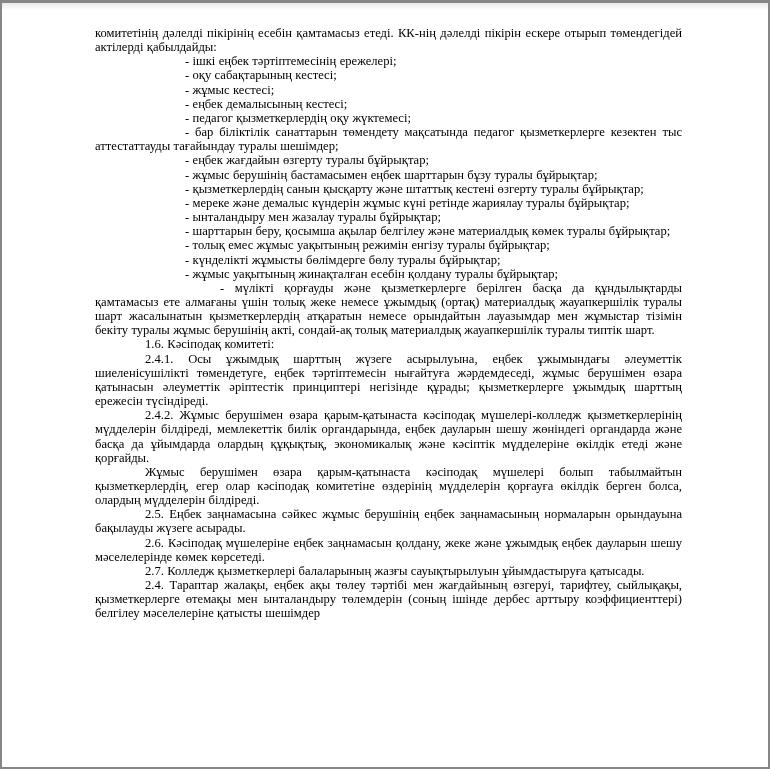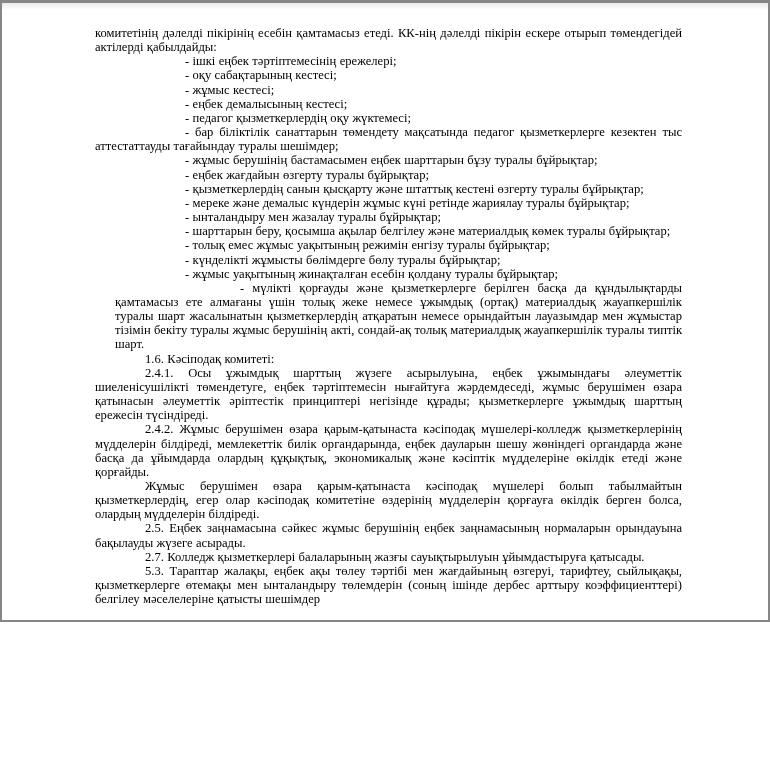--- a/index.html
+++ b/index.html
@@ -3,21 +3,21 @@
 <meta charset="utf-8">
 <style>
   html, body {
     margin: 0;
     padding: 0;
     background: #ffffff;
   }
   .window {
     position: relative;
     width: 770px;
-    height: 622px;
+    height: 769px;
     box-sizing: border-box;
     background: var(--page-bg, #ffffff);
     border-top: 3px solid var(--border-col, #868686);
     border-left: 2px solid var(--border-col, #868686);
     border-right: 2px solid var(--border-col, #868686);
     border-bottom: 2px solid var(--border-col, #868686);
     overflow: hidden;
     font-family: "Liberation Serif", "DejaVu Serif", serif;
   }
   .top-shade {
@@ -37,46 +37,47 @@
     text-align: justify;
     word-spacing: 0.2px;
   }
   .doc p {
     margin: 0;
     padding: 0;
   }
   .doc p.plain { text-indent: 0; }
   .doc p.para  { text-indent: 50px; }
   .doc p.list  { text-indent: 90px; }
-  .doc p.list-deep { text-indent: 125px; margin-left: 20px; }
+  .doc p.list-deep { text-indent: 125px; }
 </style>
 </head>
 <body>
 
 <div class="window" style="--page-bg: #ffffff; --border-col: #868686; --text-col: #000000;">
   <div class="top-shade"></div>
   <div class="doc" id="doc">
       <p class="plain">комитетінің дәлелді пікірінің есебін қамтамасыз етеді.  КК-нің  дәлелді пікірін ескере отырып төмендегідей актілерді қабылдайды:</p>
       <p class="list">- ішкі еңбек тәртіптемесінің ережелері;</p>
       <p class="list">- оқу сабақтарының кестесі;</p>
       <p class="list">- жұмыс кестесі;</p>
       <p class="list">- еңбек демалысының кестесі;</p>
       <p class="list">- педагог қызметкерлердің оқу жүктемесі;</p>
       <p class="list">- бар біліктілік санаттарын төмендету мақсатында педагог қызметкерлерге кезектен тыс аттестаттауды тағайындау туралы шешімдер;</p>
+      <p class="list">- еңбек жағдайын өзгерту туралы бұйрықтар;</p>
       <p class="list">- жұмыс берушінің бастамасымен еңбек шарттарын бұзу туралы бұйрықтар;</p>
-      <p class="list">- еңбек жағдайын өзгерту туралы бұйрықтар;</p>
       <p class="list">- қызметкерлердің санын қысқарту және штаттық кестені өзгерту туралы бұйрықтар;</p>
       <p class="list">- мереке және демалыс күндерін жұмыс күні ретінде жариялау туралы бұйрықтар;</p>
       <p class="list">- ынталандыру мен жазалау туралы бұйрықтар;</p>
       <p class="list">- шарттарын беру, қосымша ақылар белгілеу және материалдық көмек туралы бұйрықтар;</p>
       <p class="list">- толық емес жұмыс уақытының режимін енгізу туралы бұйрықтар;</p>
       <p class="list">- күнделікті жұмысты бөлімдерге бөлу туралы бұйрықтар;</p>
       <p class="list">- жұмыс уақытының жинақталған есебін қолдану туралы бұйрықтар;</p>
       <p class="list-deep">- мүлікті қорғауды және қызметкерлерге берілген басқа да құндылықтарды қамтамасыз ете алмағаны үшін толық жеке немесе ұжымдық (ортақ) материалдық жауапкершілік туралы шарт жасалынатын қызметкерлердің атқаратын немесе орындайтын лауазымдар мен жұмыстар тізімін бекіту туралы жұмыс берушінің акті, сондай-ақ толық материалдық жауапкершілік туралы типтік шарт.</p>
       <p class="para">1.6. Кәсіподақ комитеті:</p>
       <p class="para">2.4.1. Осы ұжымдық шарттың жүзеге асырылуына, еңбек ұжымындағы әлеуметтік шиеленісушілікті төмендетуге, еңбек тәртіптемесін нығайтуға жәрдемдеседі, жұмыс берушімен өзара қатынасын әлеуметтік әріптестік принциптері негізінде құрады; қызметкерлерге ұжымдық шарттың ережесін түсіндіреді.</p>
       <p class="para">2.4.2. Жұмыс берушімен өзара қарым-қатынаста кәсіподақ мүшелері-колледж қызметкерлерінің мүдделерін білдіреді, мемлекеттік билік органдарында, еңбек дауларын шешу жөніндегі органдарда және басқа да ұйымдарда олардың құқықтық, экономикалық және кәсіптік мүдделеріне өкілдік етеді және қорғайды.</p>
       <p class="para">Жұмыс берушімен өзара қарым-қатынаста кәсіподақ мүшелері болып табылмайтын қызметкерлердің, егер олар кәсіподақ комитетіне өздерінің мүдделерін қорғауға өкілдік берген болса, олардың мүдделерін білдіреді.</p>
       <p class="para">2.5. Еңбек заңнамасына сәйкес жұмыс берушінің еңбек заңнамасының нормаларын орындауына бақылауды жүзеге асырады.</p>
+      <p class="para">2.6. Кәсіподақ мүшелеріне еңбек заңнамасын қолдану, жеке және ұжымдық еңбек дауларын шешу мәселелерінде көмек көрсетеді.</p>
       <p class="para">2.7. Колледж қызметкерлері балаларының жазғы сауықтырылуын ұйымдастыруға қатысады.</p>
-      <p class="para">5.3. Тараптар жалақы, еңбек ақы төлеу тәртібі мен жағдайының өзгеруі, тарифтеу, сыйлықақы, қызметкерлерге өтемақы мен ынталандыру төлемдерін (соның ішінде дербес арттыру коэффициенттері) белгілеу мәселелеріне қатысты шешімдер</p>
+      <p class="para">2.4. Тараптар жалақы, еңбек ақы төлеу тәртібі мен жағдайының өзгеруі, тарифтеу, сыйлықақы, қызметкерлерге өтемақы мен ынталандыру төлемдерін (соның ішінде дербес арттыру коэффициенттері) белгілеу мәселелеріне қатысты шешімдер</p>
     </div>
 </div>
 
 </body></html>

